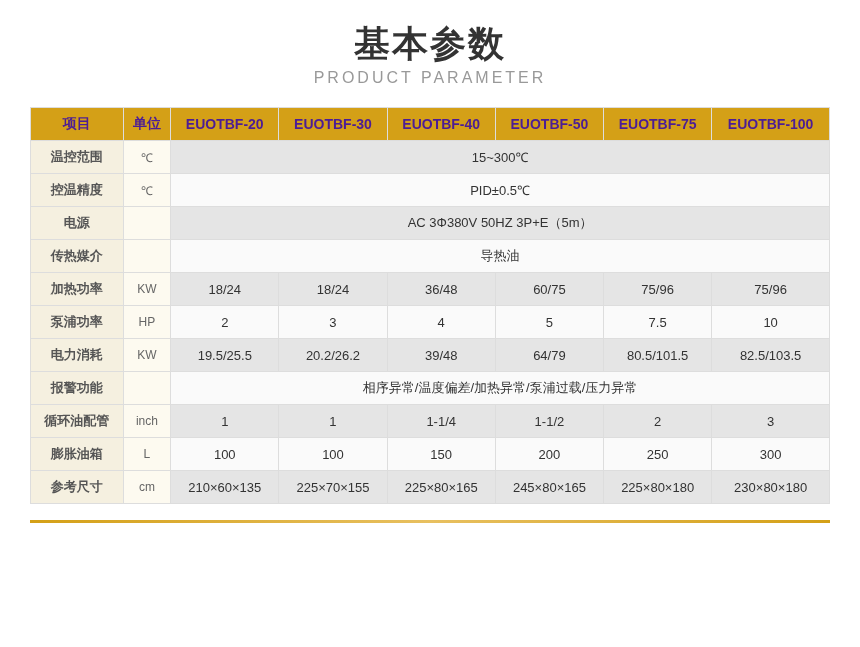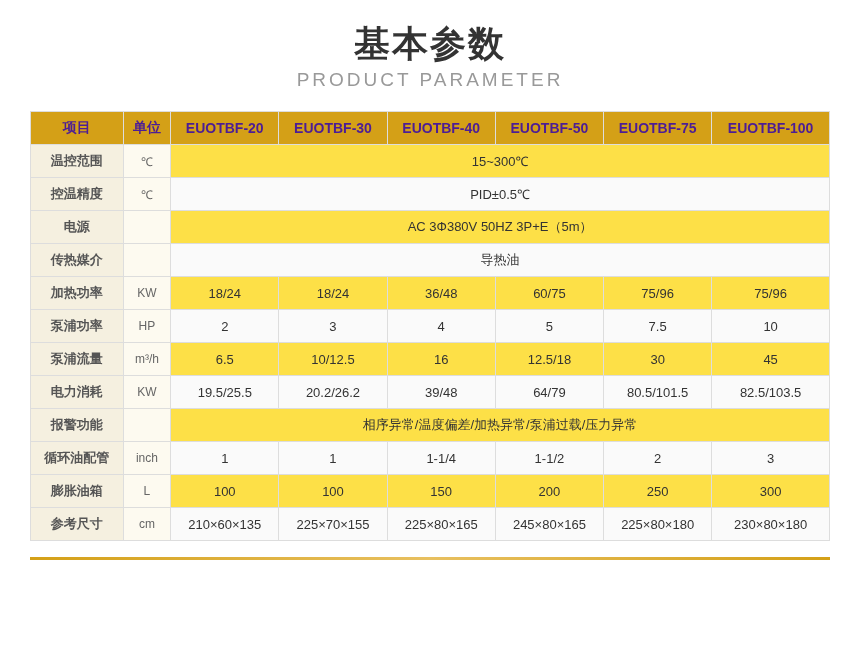--- a/index.html
+++ b/index.html
@@ -13,21 +13,21 @@
       align-items: center;
       padding: 20px 30px 30px;
     }
     .page-title {
       font-size: 36px;
       font-weight: bold;
       color: #333;
       letter-spacing: 2px;
     }
     .page-subtitle {
-      font-size: 19px;
+      font-size: 16px;
       color: #999;
       letter-spacing: 3px;
       margin-bottom: 20px;
       text-align: center;
     }
     table {
       width: 100%;
       border-collapse: collapse;
       font-size: 13px;
     }
@@ -53,21 +53,21 @@
       background: #f5f0e0;
       font-weight: bold;
       color: #555;
     }
     tbody tr td:nth-child(2) {
       background: #fdfaf0;
       color: #666;
       font-size: 12px;
     }
     tbody tr {
-      background: #fde047;
+      background: #e5e5e5;
     }
     tbody tr:nth-child(even) {
       background: #fafafa;
     }
     .bottom-line {
       width: 100%;
       height: 3px;
       background: linear-gradient(to right, #d4a017, #e8c060, #d4a017);
       margin-top: 16px;
     }
@@ -126,30 +126,20 @@
         <td>泵浦功率</td>
         <td>HP</td>
         <td>2</td>
         <td>3</td>
         <td>4</td>
         <td>5</td>
         <td>7.5</td>
         <td>10</td>
       </tr>
       <tr>
-        <td>泵浦流量</td>
-        <td>m³/h</td>
-        <td>6.5</td>
-        <td>10/12.5</td>
-        <td>16</td>
-        <td>12.5/18</td>
-        <td>30</td>
-        <td>45</td>
-      </tr>
-      <tr>
         <td>电力消耗</td>
         <td>KW</td>
         <td>19.5/25.5</td>
         <td>20.2/26.2</td>
         <td>39/48</td>
         <td>64/79</td>
         <td>80.5/101.5</td>
         <td>82.5/103.5</td>
       </tr>
       <tr>

